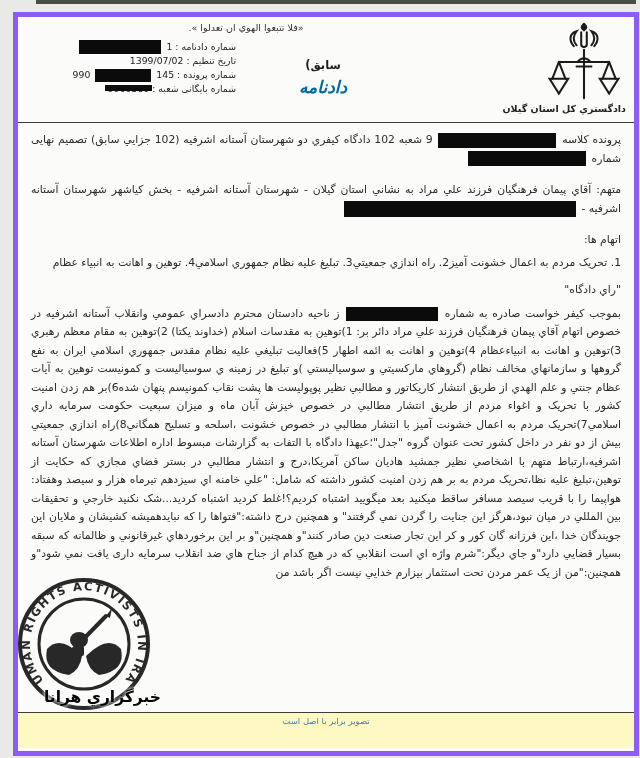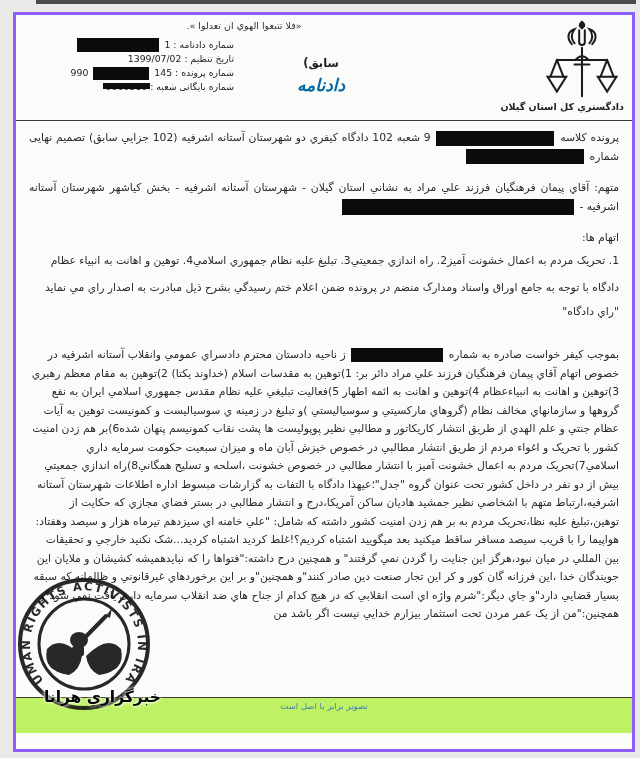--- a/index.html
+++ b/index.html
@@ -5,21 +5,21 @@
   html,body{margin:0;padding:0;}
   body{
     width:640px;height:758px;position:relative;overflow:hidden;
     background:#e9e9e7;
     font-family:"DejaVu Sans",sans-serif;
     -webkit-font-smoothing:antialiased;
   }
   .top-strip{position:absolute;top:0;left:36px;width:600px;height:4px;background:#4b4b4b;}
   .doc{
     position:absolute;left:13px;top:12px;width:616px;height:734px;
-    background:#fbfbf9;border:3px solid #8b5cf6;overflow:hidden;
+    background:#fbfbf9;border:5px solid #8b5cf6;overflow:hidden;
   }
   
   .hdr{position:relative;height:105px;border-bottom:1px solid #3d3d3d;}
   .quote{position:absolute;top:5px;left:0;right:160px;text-align:center;
          font-size:9.5px;color:#333;direction:rtl;}
   .logo-block{position:absolute;top:4px;right:8px;width:146px;text-align:right;}
   .org{font-size:9.5px;font-weight:bold;color:#222;margin-top:-2px;direction:rtl;}
   .meta{position:absolute;top:23px;right:398px;width:212px;direction:rtl;}
   .meta-row{display:flex;direction:rtl;justify-content:flex-start;align-items:center;
             gap:3px;font-size:9.3px;color:#222;line-height:14px;white-space:nowrap;}
@@ -42,22 +42,22 @@
   .paras p:nth-child(8){margin-top:5px;}
   .redact{display:inline-block;background:#0b0b0b;vertical-align:middle;margin:0 2px;}
   .strike{position:relative;display:inline-block;}
   .strike::after{content:"";position:absolute;left:-3px;right:-3px;top:3px;height:6px;background:#0d0d0d;}
   
   .stamp{position:absolute;left:16px;top:576px;width:136px;height:136px;opacity:.9;z-index:2;}
   .agency{position:absolute;left:44px;top:688px;z-index:3;direction:rtl;
           font-size:15.5px;font-weight:bold;color:#030303;
           text-shadow:0 0 3px #fff,0 0 5px #fff;}
   
-  .ftr{position:absolute;left:0;right:0;bottom:16px;height:35px;border-top:1px solid #3d3d3d;
-       text-align:center;background:#bef264;}
+  .ftr{position:absolute;left:0;right:0;bottom:3px;height:35px;border-top:1px solid #3d3d3d;
+       text-align:center;background:#fef9c3;}
   .copy-note{font-size:8.5px;color:#3f7fb0;margin-top:3px;direction:rtl;}
   .address{font-size:9.3px;font-weight:bold;color:#1f2c4e;margin-top:2px;direction:rtl;}
 </style>
 </head>
 <body>
 
 <div class="top-strip"></div>
 
 <div class="doc">
 
@@ -116,21 +116,20 @@
       <div class="doc-type">دادنامه</div>
     </div>
   </div>
 
   <div class="body-wrap">
     <div class="paras">
         <p>پرونده کلاسه <span class="redact" style="width: 118px; height: 15px;"></span> 9 شعبه 102 دادگاه کیفري دو شهرستان آستانه اشرفیه (102 جزایي سابق) تصمیم نهایی شماره <span class="redact" style="width: 118px; height: 15px;"></span></p>
         <p>متهم: آقاي پیمان فرهنگیان فرزند علي مراد به نشاني استان گیلان - شهرستان آستانه اشرفیه - بخش کیاشهر شهرستان آستانه اشرفیه - <span class="redact" style="width: 232px; height: 16px;"></span></p>
         <p>اتهام ها:</p>
         <p>1. تحریک مردم به اعمال خشونت آمیز2. راه اندازي جمعیتي3. تبلیغ علیه نظام جمهوري اسلامي4. توهین و اهانت به انبیاء عظام</p>
-        <p>دادگاه با توجه به جامع اوراق واسناد ومدارک منضم در پرونده ضمن اعلام ختم رسیدگي بشرح ذیل مبادرت به اصدار راي مي نماید</p>
         <p>"راي دادگاه"</p>
         <p>بموجب کیفر خواست صادره به شماره <span class="redact" style="width: 92px; height: 14px;"></span> ز ناحیه دادستان محترم دادسراي عمومي وانقلاب آستانه اشرفیه در خصوص اتهام آقاي پیمان فرهنگیان فرزند علي مراد دائر بر: 1)توهین به مقدسات اسلام (خداوند یکتا) 2)توهین به مقام معظم رهبري 3)توهین و اهانت به انبیاءعظام 4)توهین و اهانت به ائمه اطهار 5)فعالیت تبلیغي علیه نظام مقدس جمهوري اسلامي ایران به نفع گروهها و سازمانهاي مخالف نظام (گروهاي مارکسیتي و سوسیالیستي )و تبلیغ در زمینه ي سوسیالیست و کمونیست توهین به آیات عظام جنتي و علم الهدي از طریق انتشار کاریکاتور و مطالبي نظیر پوپولیست ها پشت نقاب کمونیسم پنهان شده6)بر هم زدن امنیت کشور با تحریک و اغواء مردم از طریق انتشار مطالبي در خصوص خیزش آبان ماه و میزان سبعیت حکومت سرمایه داري اسلامي7)تحریک مردم به اعمال خشونت آمیز با انتشار مطالبي در خصوص خشونت ،اسلحه و تسلیح همگاني8)راه اندازي جمعیتي بیش از دو نفر در داخل کشور تحت عنوان گروه "جدل"؛عیهذا دادگاه با التفات به گزارشات مبسوط اداره اطلاعات شهرستان آستانه اشرفیه،ارتباط متهم با اشخاصي نظیر جمشید هادیان ساکن آمریکا،درج و انتشار مطالبي در بستر فضاي مجازي که حکایت از توهین،تبلیغ علیه نظا،تحریک مردم به بر هم زدن امنیت کشور داشته که شامل: "علي خامنه اي سیزدهم تیرماه هزار و سیصد وهفتاد: هواپیما را با قریب سیصد مسافر ساقط میکنید بعد میگویید اشتباه کردیم؟!غلط کردید اشتباه کردید...شک نکنید خارجي و تحقیقات بین المللي در میان نبود،هرگز این جنایت را گردن نمي گرفتند" و همچنین درج داشته:"فتواها را که نبایدهمیشه کشیشان و ملایان این جویندگان خدا ،این فرزانه گان کور و کر این تجار صنعت دین صادر کنند"و همچنین"و بر این برخوردهاي غیرقانوني و ظالمانه که سبقه بسیار قضایي دارد"و جاي دیگر:"شرم واژه اي است انقلابي که در هیچ کدام از جناح هاي ضد انقلاب سرمایه داری یافت نمي شود"و همچنین:"من از یک عمر مردن تحت استثمار بیزارم خدایي نیست اگر باشد من</p>
       </div>
   </div>
 
   <div class="ftr">
     <div class="copy-note">تصویر برابر با اصل است</div>
   </div>
 </div>
 

